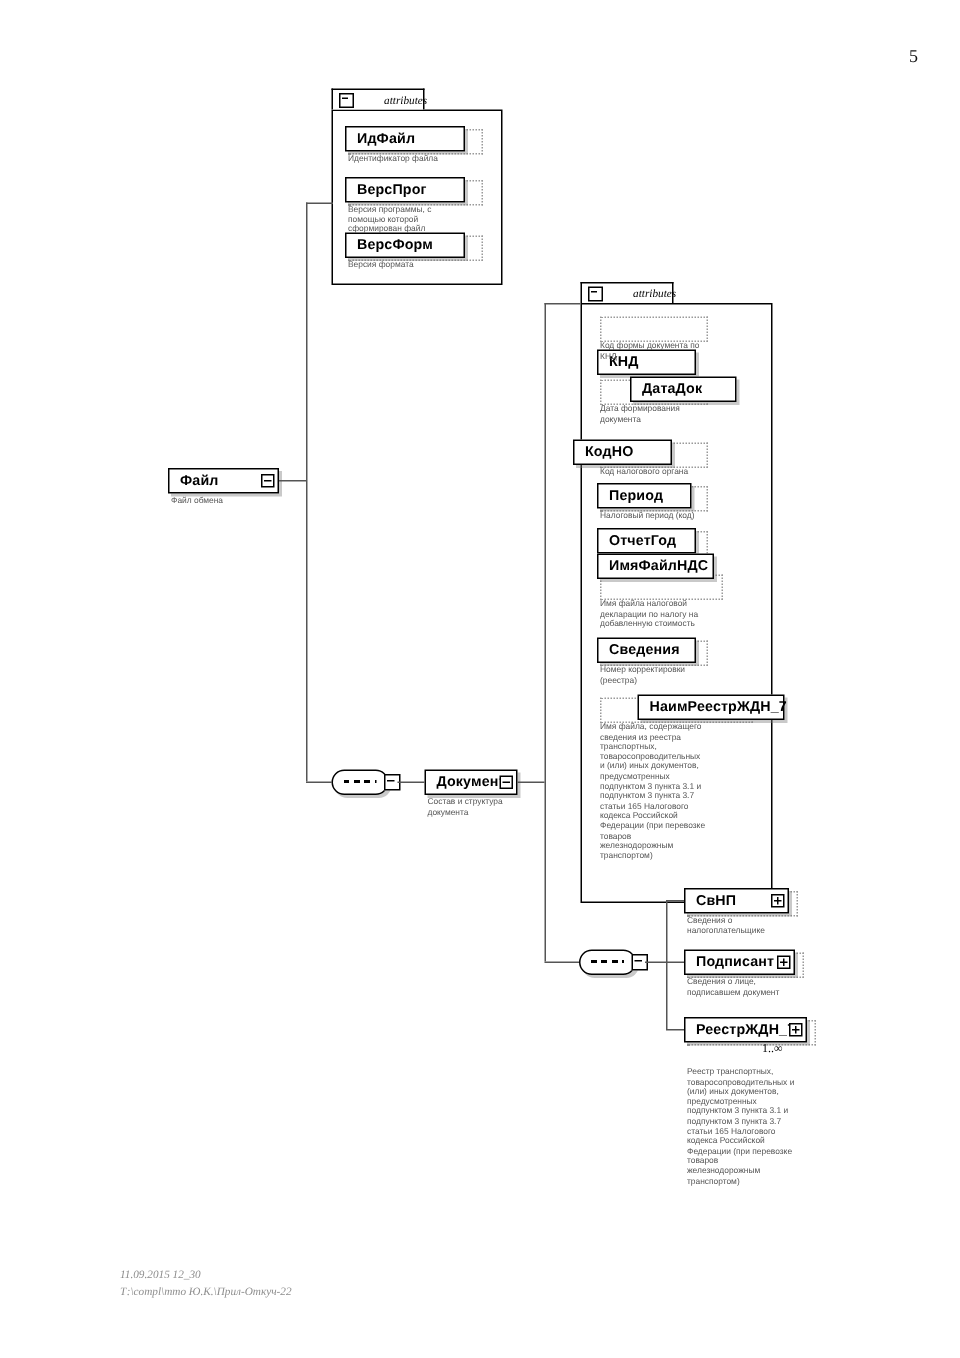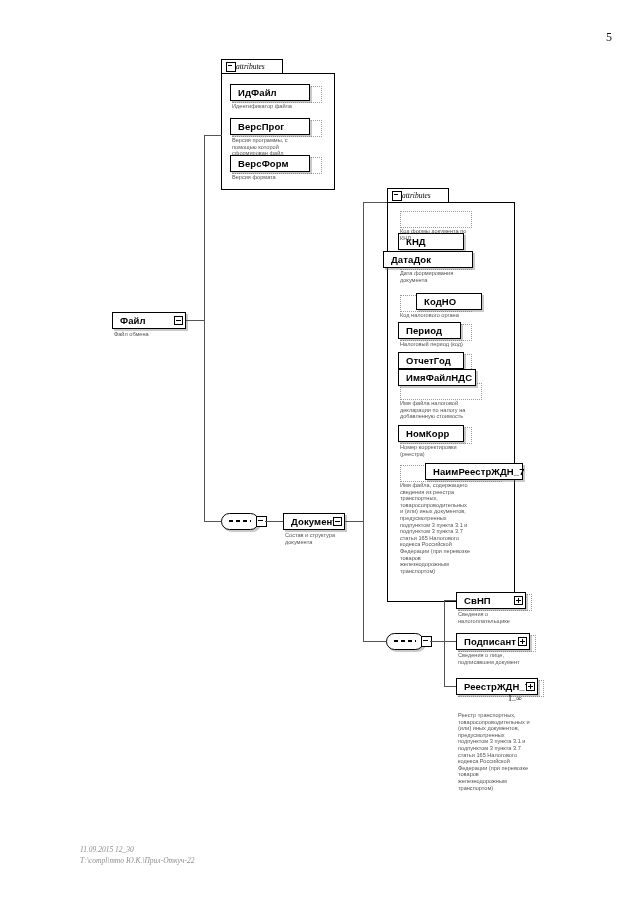--- a/index.html
+++ b/index.html
@@ -86,21 +86,21 @@
     border:1.5px solid #000;
     border-bottom:none;
     background:#fff;
     height:14px;
     display:flex;align-items:center;
     padding:0 6px 0 4px;
     font-size:7.5px;
     font-style:italic;
     font-family:"Liberation Serif", serif;
     color:#000;
-    gap:0;
+    gap:20px;
     z-index:3;
   }
   .attr-tab .minibox{
     width:8px;height:8px;border:1.2px solid #000;position:relative;background:#fff;
     flex:0 0 auto;
   }
   .attr-tab .minibox:before{
     content:"";position:absolute;left:1px;top:2.6px;width:4px;height:1.2px;background:#000;
   }
 
@@ -220,28 +220,28 @@
   <div class="attr-panel" style="left:387px;top:202px;width:128px;height:400px;"></div>
 
   <div class="dotted-under" style="left:400px;top:211px;width:72px;"></div>
   <div class="node" style="left:398px;top:209px;width:66px;margin-top:24px;">
     <span>КНД</span>
   </div>
   <div class="cap w120" style="left:400px;top:228px;">Код формы документа по
 КНД</div>
 
   <div class="dotted-under" style="left:400px;top:253px;width:72px;"></div>
-  <div class="node" style="left:383px;top:251px;width:90px;">
+  <div class="node" style="left:420px;top:251px;width:71px;">
     <span>ДатаДок</span>
   </div>
   <div class="cap w120" style="left:400px;top:270px;">Дата формирования
 документа</div>
 
   <div class="dotted-under" style="left:400px;top:295px;width:72px;"></div>
-  <div class="node" style="left:416px;top:293px;width:66px;">
+  <div class="node" style="left:382px;top:293px;width:66px;">
     <span>КодНО</span>
   </div>
   <div class="cap w120" style="left:400px;top:312px;">Код налогового органа</div>
 
   <div class="dotted-under" style="left:400px;top:324px;width:72px;"></div>
   <div class="node" style="left:398px;top:322px;width:63px;">
     <span>Период</span>
   </div>
   <div class="cap w120" style="left:400px;top:341px;">Налоговый период (код)</div>
 
@@ -254,21 +254,21 @@
   <div class="dotted-under" style="left:400px;top:383px;width:82px;"></div>
   <div class="node" style="left:398px;top:369px;width:78px;">
     <span>ИмяФайлНДС</span>
   </div>
   <div class="cap w120" style="left:400px;top:400px;">Имя файла налоговой
 декларации по налогу на
 добавленную стоимость</div>
 
   <div class="dotted-under" style="left:400px;top:427px;width:72px;"></div>
   <div class="node" style="left:398px;top:425px;width:66px;">
-    <span>НомКорр</span>
+    <span>Сведения</span>
   </div>
   <div class="cap w120" style="left:400px;top:444px;">Номер корректировки
 (реестра)</div>
 
   <div class="dotted-under" style="left:400px;top:465px;width:102px;"></div>
   <div class="node" style="left:398px;top:463px;width:98px;margin-left:27px;">
     <span>НаимРеестрЖДН_7</span>
   </div>
   <div class="cap w120" style="left:400px;top:482px;">Имя файла, содержащего
 сведения из реестра

